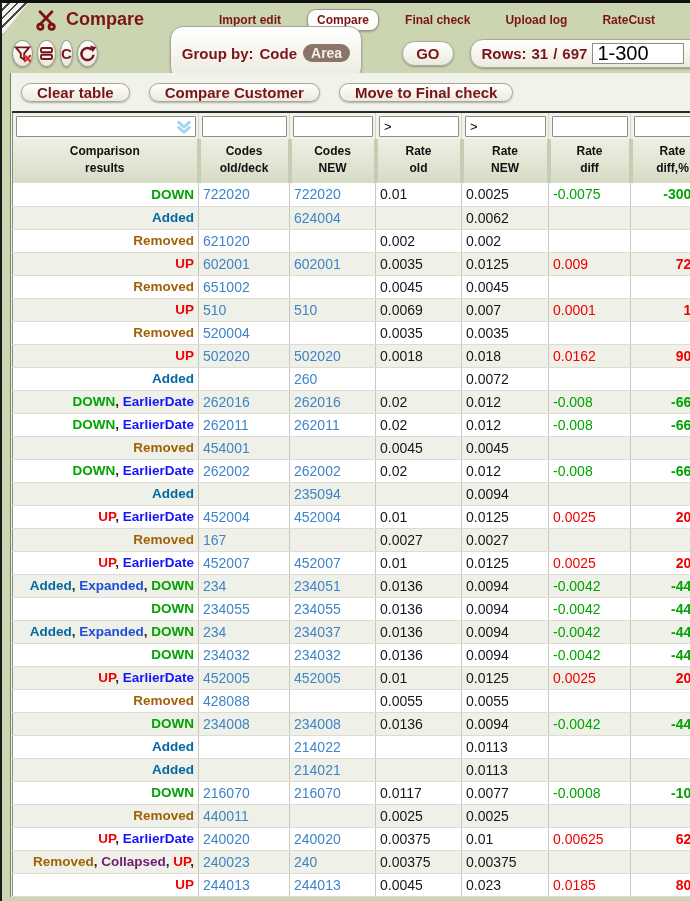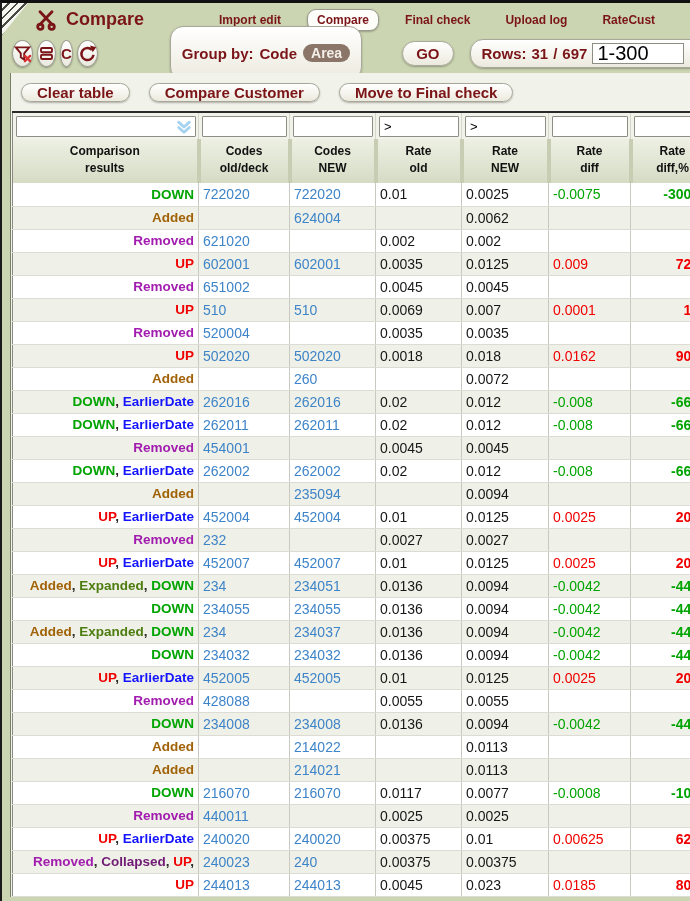--- a/index.html
+++ b/index.html
@@ -62,23 +62,23 @@
     border-bottom:1px solid #dcdcd4; background:#fff; color:#111; }
   tr.alt td{ background:#eff0e7; }
   .res{ font-weight:bold; font-size:13.5px;text-align:right; }
   .comma{ color:#2a2a2a; font-weight:bold; }
   .code{ color:#3e84c8; cursor:pointer; }
   .num{ color:#161616; }
   .diff{ font-weight:normal; }
   .pct{ text-align:right; padding-right:9px; font-weight:bold; }
   .down,.neg{ color:#00a400; }
   .up,.pos{ color:#f00000; }
-  .removed{ color:#a21caf; }
-  .added{ color:#a16207; }
-  .expanded{ color:#4d7c0f; }
+  .removed{ color:#a16207; }
+  .added{ color:#0369a1; }
+  .expanded{ color:#1d4ed8; }
   .collapsed{ color:#701a75; }
   .earlier{ color:#1414ff; }
 </style>
 </head>
 <body>
 
 <div class="corner-grip"></div>
 
 <div class="topbar">
   <svg class="app-icon" viewBox="0 0 22 22">
@@ -352,21 +352,21 @@
           <td class="res"><span class="up">UP</span><span class="comma">, </span><span class="earlier">EarlierDate</span></td>
           <td class="code">452004</td>
           <td class="code">452004</td>
           <td class="num">0.01</td>
           <td class="num">0.0125</td>
           <td class="diff pos">0.0025</td>
           <td class="pct pos">20.0</td>
         </tr>
         <tr class="alt">
           <td class="res"><span class="removed">Removed</span></td>
-          <td class="code">232</td>
+          <td class="code">167</td>
           <td class="code"></td>
           <td class="num">0.0027</td>
           <td class="num">0.0027</td>
           <td class="diff "></td>
           <td class="pct "></td>
         </tr>
         <tr>
           <td class="res"><span class="up">UP</span><span class="comma">, </span><span class="earlier">EarlierDate</span></td>
           <td class="code">452007</td>
           <td class="code">452007</td>

